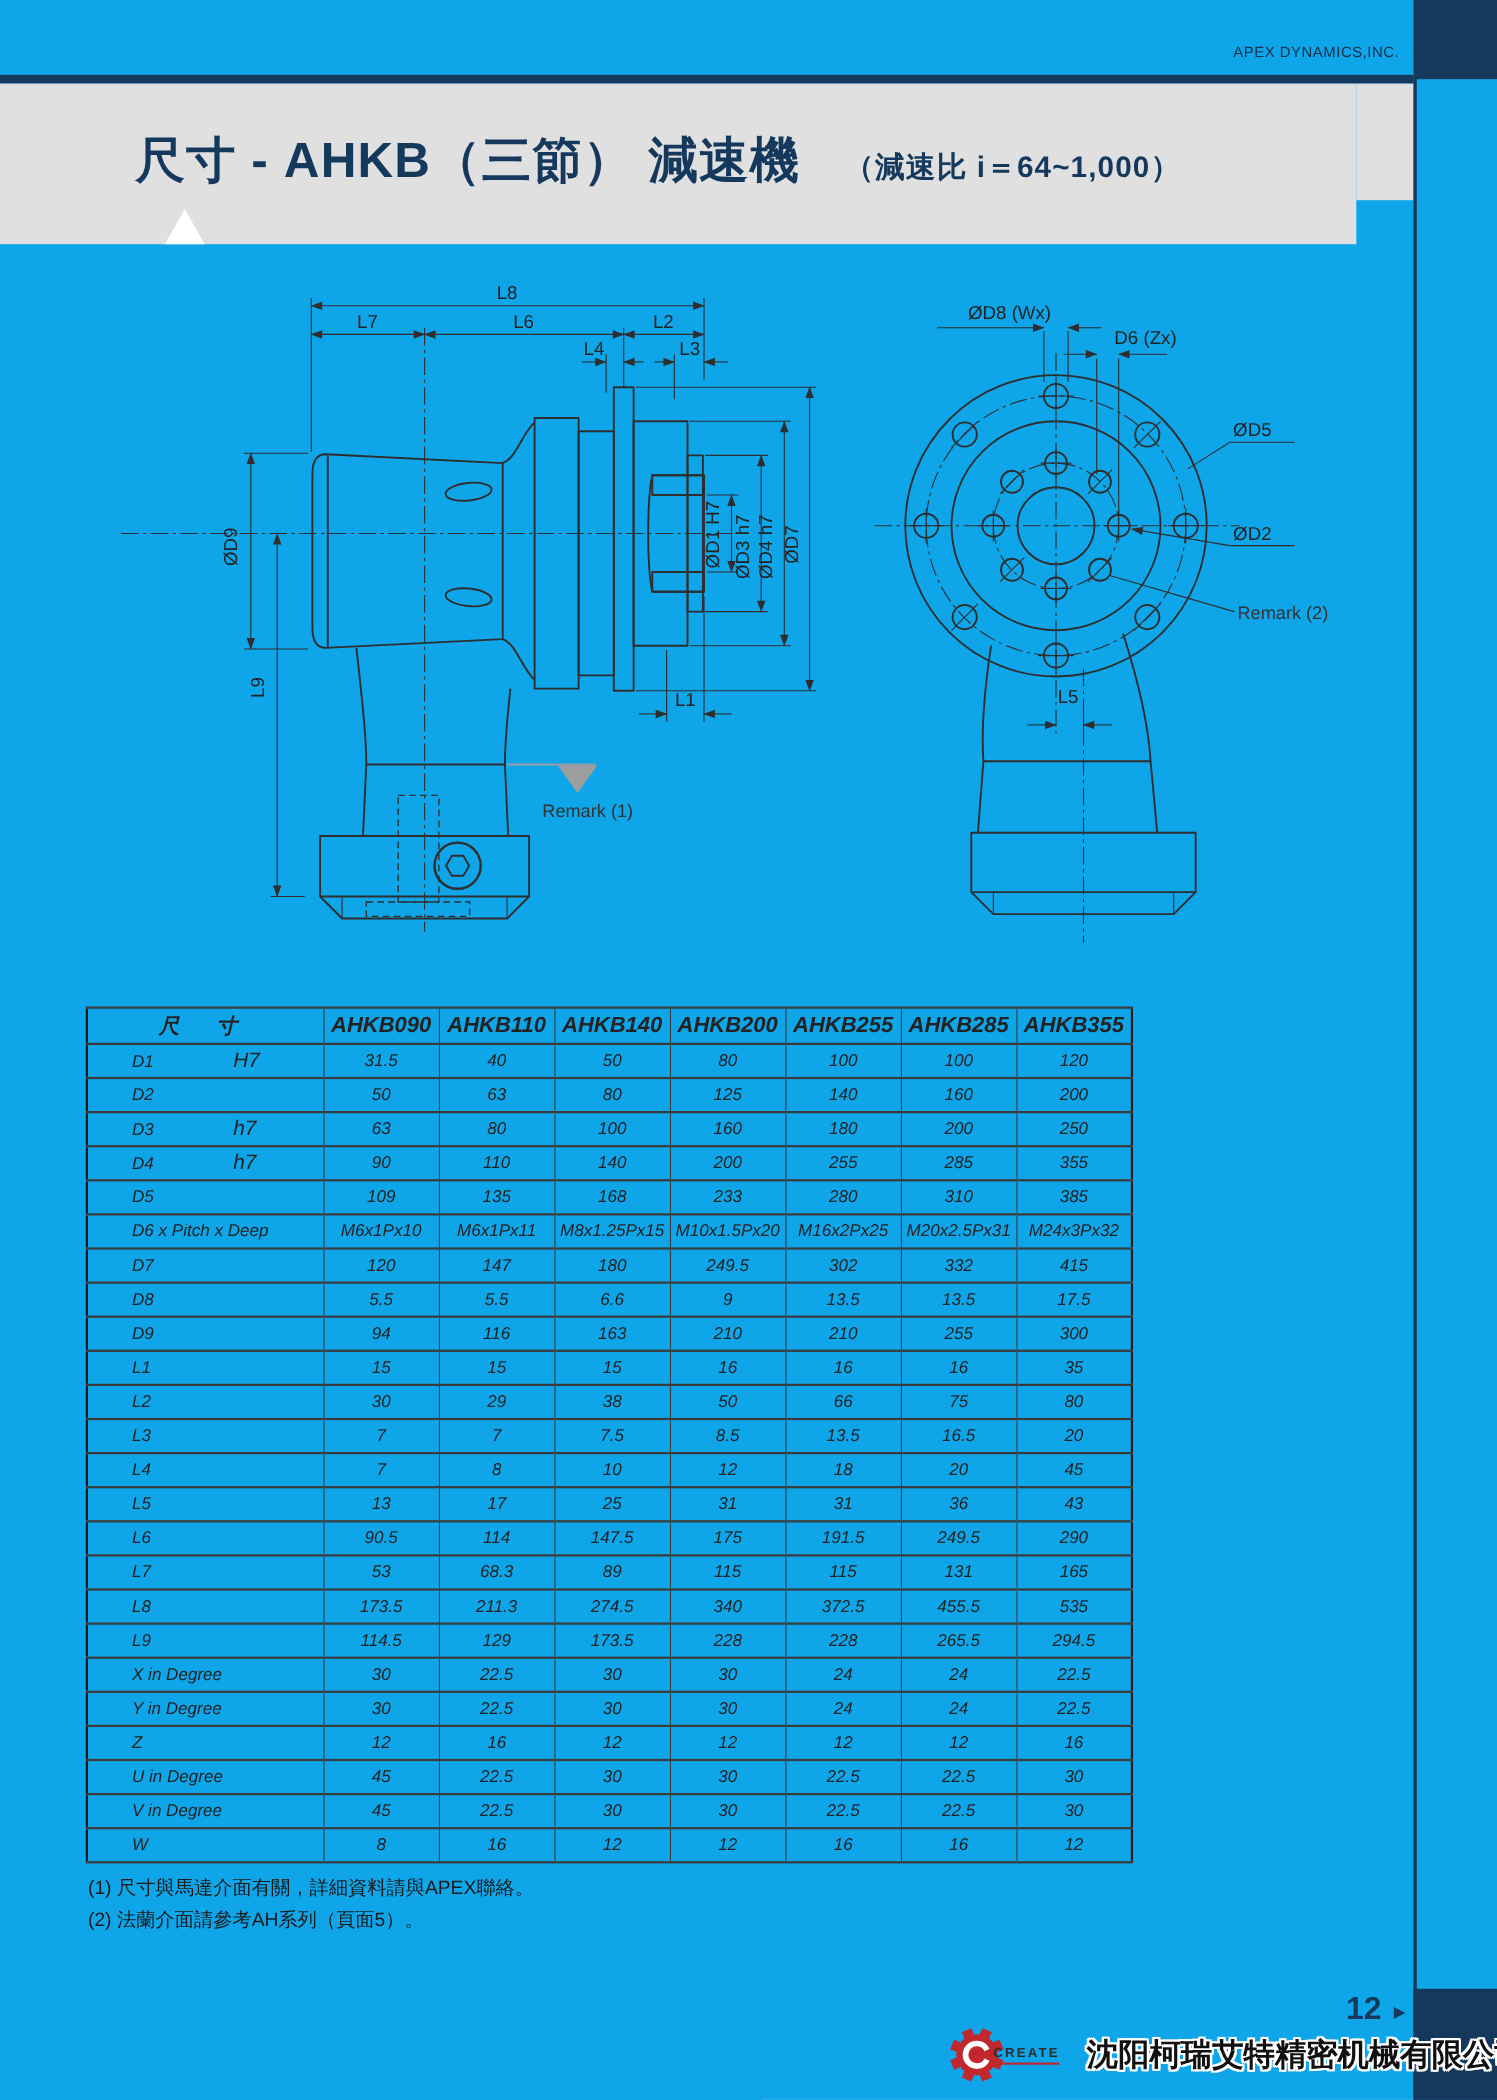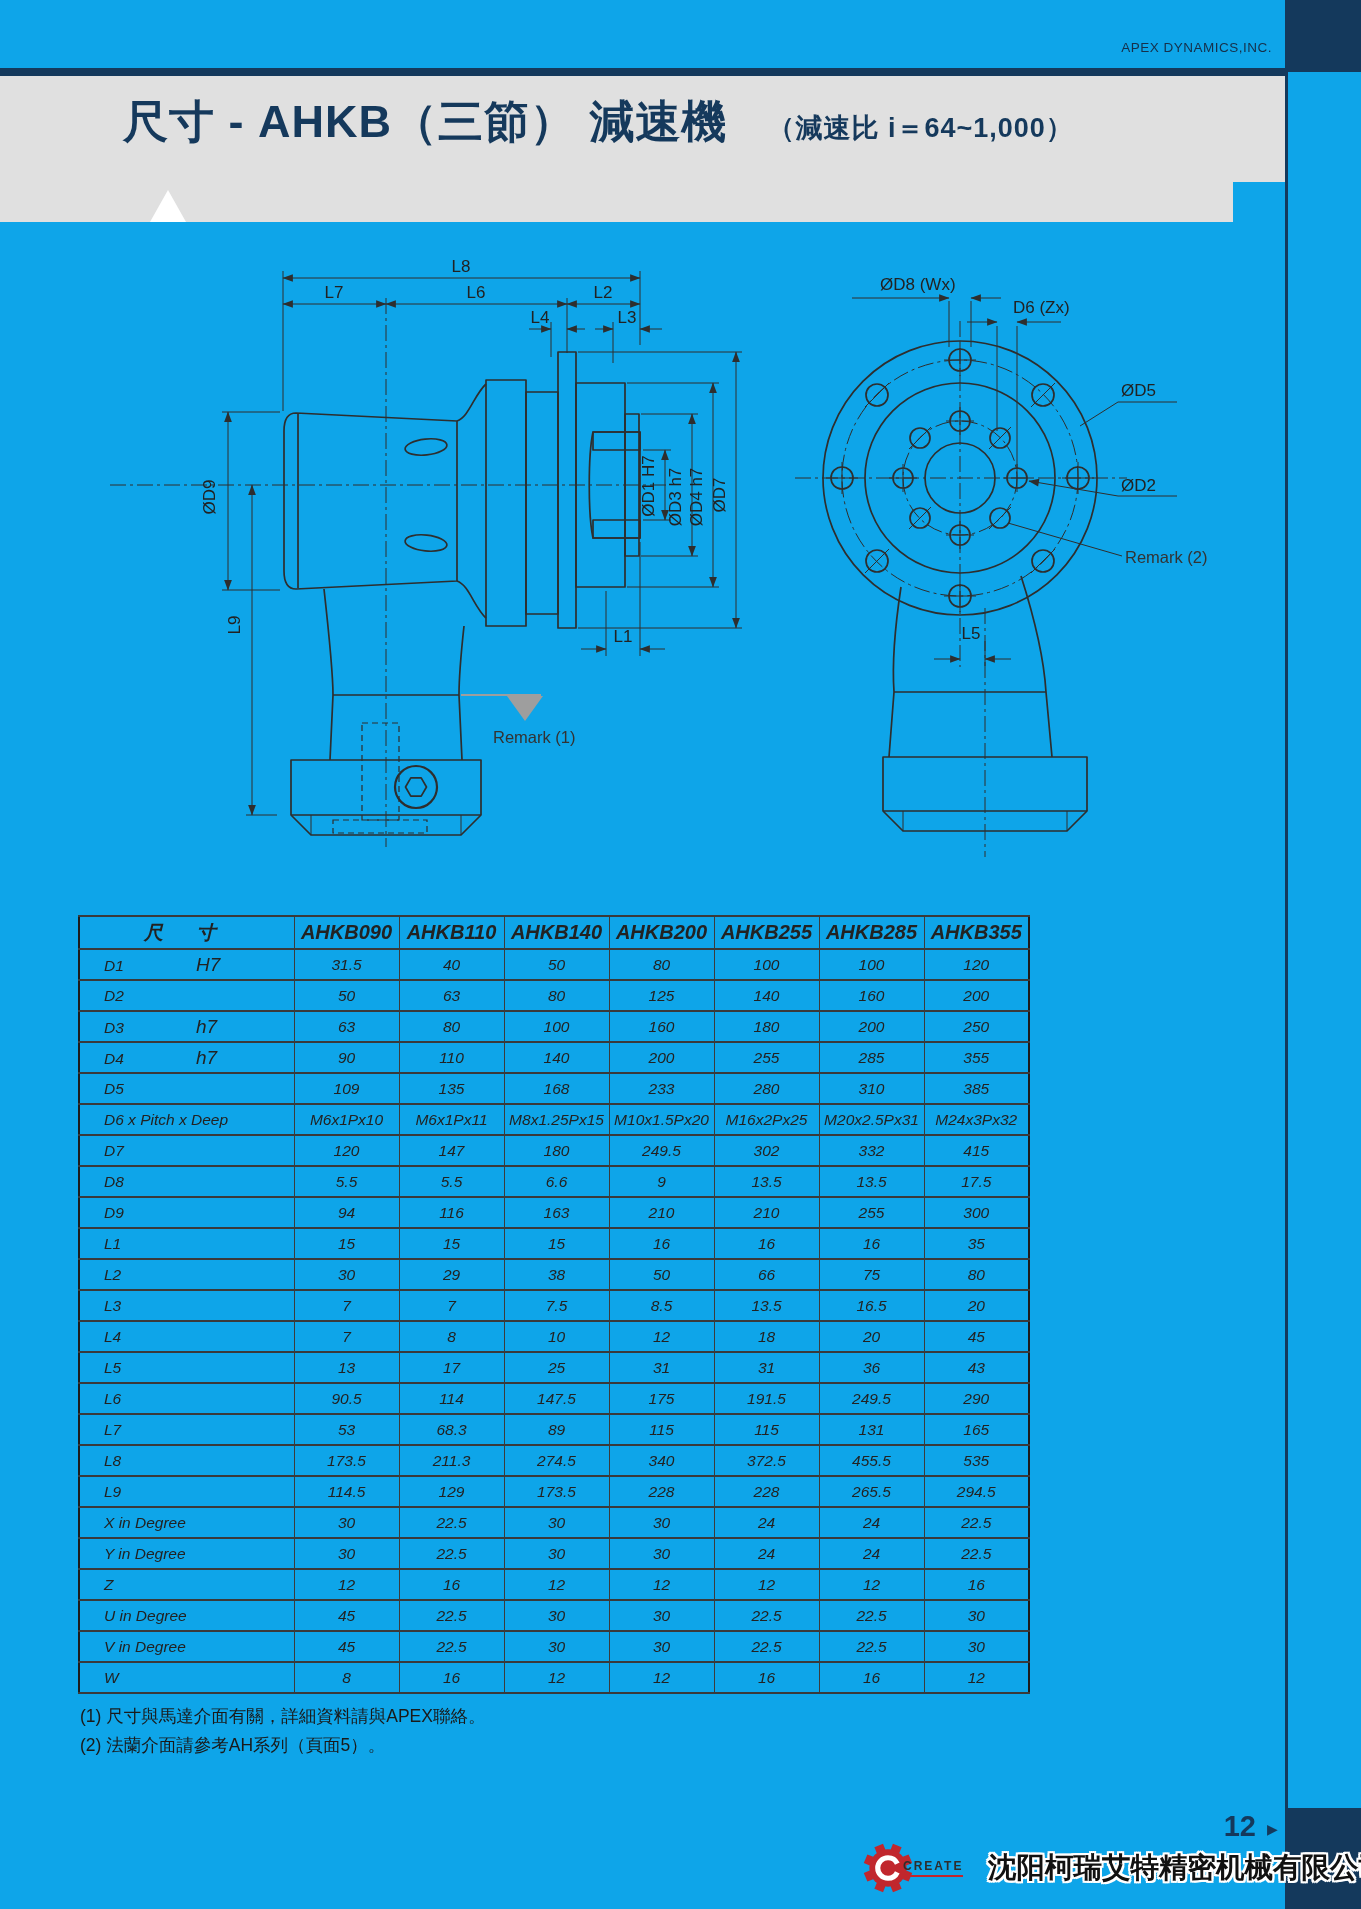--- a/index.html
+++ b/index.html
@@ -8,21 +8,21 @@
 
   
   .brand{position:absolute;left:1000px;top:40px;width:272px;text-align:right;
          font-size:13.5px;letter-spacing:.5px;color:#16304a;font-weight:400;}
   .navbar{position:absolute;left:0;top:68px;width:1285px;height:8px;background:#14395c;}
   .band-tall{position:absolute;left:0;top:76px;width:1233px;height:146px;background:#e0e0e0;}
   .band-thin{position:absolute;left:1233px;top:76px;width:52px;height:106px;background:#e0e0e0;}
   .band-notch{position:absolute;left:150px;top:190px;width:0;height:0;
         border-left:18px solid transparent;border-right:18px solid transparent;
         border-bottom:32px solid #ffffff;}
-  .title-row{position:absolute;left:123px;top:92px;display:flex;align-items:baseline;white-space:nowrap;}
+  .title-row{position:absolute;left:123px;top:116px;display:flex;align-items:baseline;white-space:nowrap;}
   .page-title{font-size:45px;font-weight:bold;color:#15395c;letter-spacing:1px;}
   .page-subtitle{font-size:27px;font-weight:bold;color:#15395c;margin-left:40px;letter-spacing:1px;}
 
   
   .vline{position:absolute;left:1285px;top:68px;width:3px;height:1841px;background:#14395c;}
   .corner-top{position:absolute;left:1285px;top:0;width:76px;height:72px;background:#14395c;}
   .corner-bottom{position:absolute;left:1285px;top:1808px;width:76px;height:101px;background:#14395c;}
 
   
   .drawing{position:absolute;left:95px;top:195px;}
@@ -39,21 +39,21 @@
   .dim-table{position:absolute;left:78px;top:915px;width:952px;border-collapse:collapse;
              table-layout:fixed;border:2.5px solid #1c1c1c;font-style:italic;}
   .dim-table th,.dim-table td{border-left:1px solid #3c3c3c;border-right:1px solid #3c3c3c;
              border-top:2px solid #3a3a3a;border-bottom:2px solid #3a3a3a;
              text-align:center;white-space:nowrap;color:#222;padding:0;}
   .dim-table th{height:31px;font-size:20px;font-weight:bold;}
   .dim-table td{height:29px;font-size:15.5px;}
   .dim-table th:first-child{font-size:19px;letter-spacing:14px;}
   .dim-table col.c0{width:215px;}
   td.c-label{text-align:left;}
-  td.c-label .dn{display:inline-block;margin-left:24px;min-width:92px;font-size:15.5px;}
+  td.c-label .dn{display:inline-block;margin-left:40px;min-width:92px;font-size:15.5px;}
   td.c-label .dt{display:inline-block;font-size:19px;}
 
   
   .notes{position:absolute;left:80px;top:1702px;font-size:17.5px;color:#1a1a1a;line-height:29px;}
 
   
   .page-num{position:absolute;left:1196px;top:1810px;width:60px;text-align:right;
             font-size:29px;font-weight:bold;color:#15395c;}
   .page-arrow{position:absolute;left:1267px;top:1821px;font-size:14px;color:#15395c;}
   .logo{position:absolute;left:860px;top:1840px;width:56px;height:56px;}

